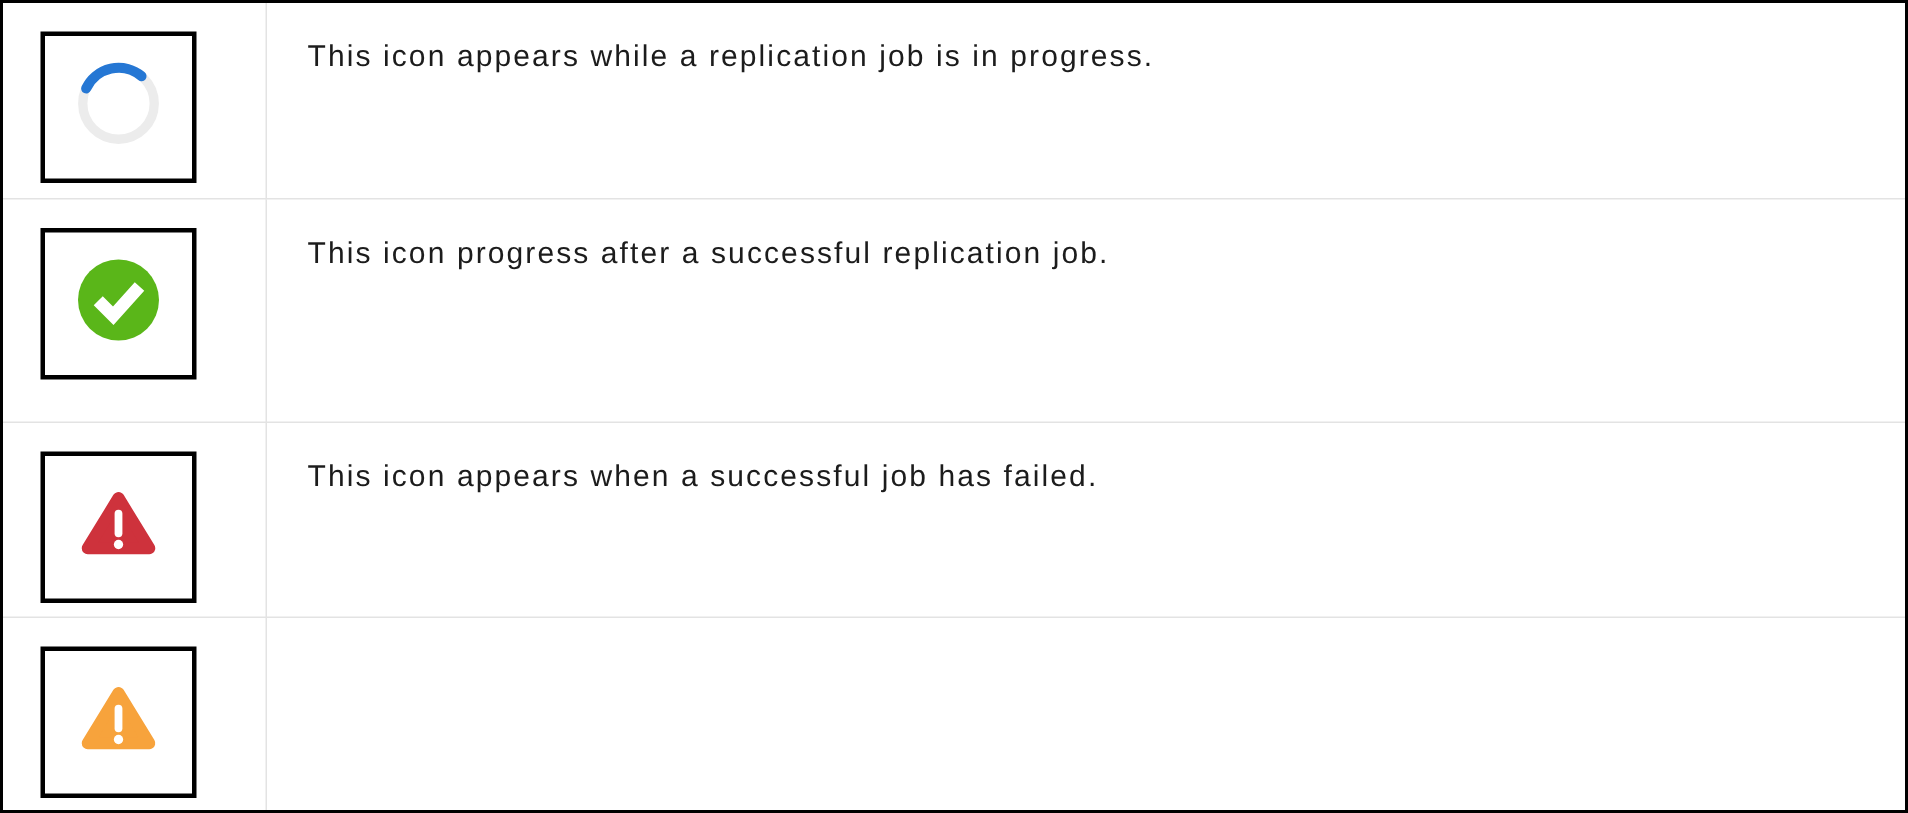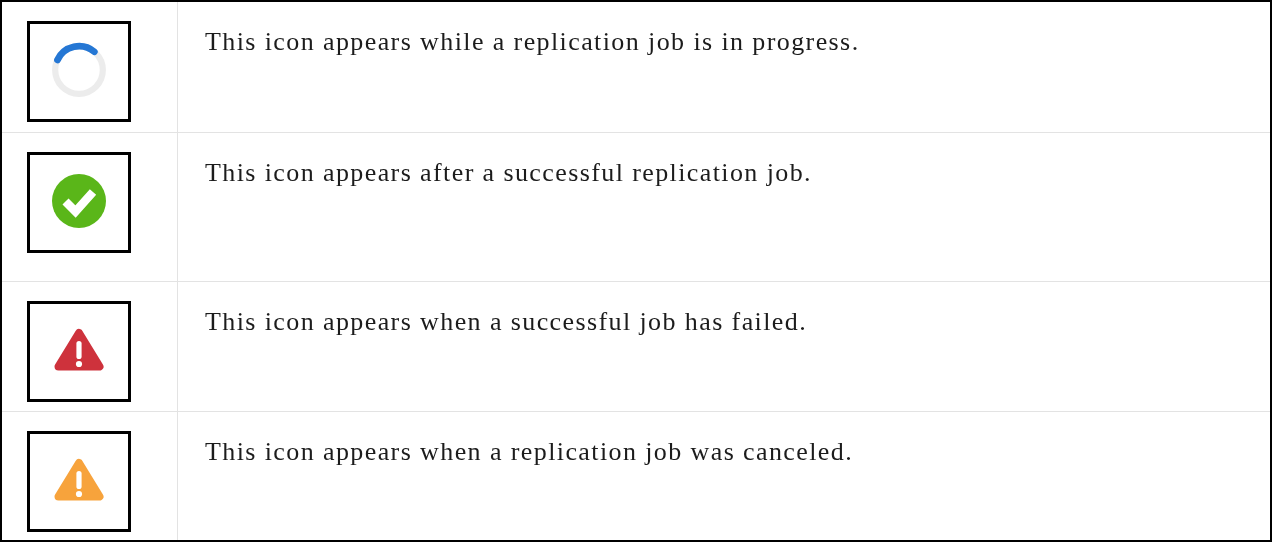--- a/index.html
+++ b/index.html
@@ -36,26 +36,25 @@
     width: 104px;
     height: 101px;
     border: 3px solid var(--icon-box-border, #000);
     background: #fff;
     display: flex;
     align-items: center;
     justify-content: center;
   }
   .desc {
     margin: 0;
-    font-size: 26px;
+    font-size: 20px;
     font-weight: 300;
     letter-spacing: 1.4px;
     color: var(--text, #1c1c1c);
     white-space: nowrap;
-    font-family: Liberation Serif, serif;
   }
 </style>
 </head>
 <body>
 
 <div class="doc-table">
 
   <div class="cell icon-cell row-divider">
     <div class="icon-box">
       <span>
@@ -74,21 +73,21 @@
     <div class="icon-box">
       <span>
         <svg width="56" height="56" viewBox="0 0 56 56">
           <circle cx="28" cy="28" r="27" style="fill: var(--success-green)"></circle>
           <path d="M14.5 28.5 L24.5 38.5 L42 19" fill="none" stroke="#ffffff" stroke-width="8.5"></path>
         </svg>
       </span>
     </div>
   </div>
   <div class="cell text-cell row-divider">
-    <p class="desc">This icon appears after a successful replication job.</p>
+    <p class="desc">This icon progress after a successful replication job.</p>
   </div>
 
   <div class="cell icon-cell row-divider">
     <div class="icon-box">
       <span>
         <svg width="56" height="56" viewBox="0 0 56 56">
           <path d="M28 11 L48.5 44.5 L7.5 44.5 Z" stroke-width="8" stroke-linejoin="round" style="fill: var(--failed-red); stroke: var(--failed-red)"></path>
           <line x1="28" y1="21.5" x2="28" y2="34.5" stroke="#ffffff" stroke-width="5.2" stroke-linecap="round"></line>
           <circle cx="28" cy="42" r="3.1" fill="#ffffff"></circle>
         </svg>
@@ -103,17 +102,14 @@
     <div class="icon-box">
       <span>
         <svg width="56" height="56" viewBox="0 0 56 56">
           <path d="M28 11 L48.5 44.5 L7.5 44.5 Z" stroke-width="8" stroke-linejoin="round" style="fill: var(--canceled-orange); stroke: var(--canceled-orange)"></path>
           <line x1="28" y1="21.5" x2="28" y2="34.5" stroke="#ffffff" stroke-width="5.2" stroke-linecap="round"></line>
           <circle cx="28" cy="42" r="3.1" fill="#ffffff"></circle>
         </svg>
       </span>
     </div>
   </div>
-  <div class="cell text-cell">
-    <p class="desc">This icon appears when a replication job was canceled.</p>
-  </div>
 
 </div>
 
 </body></html>

